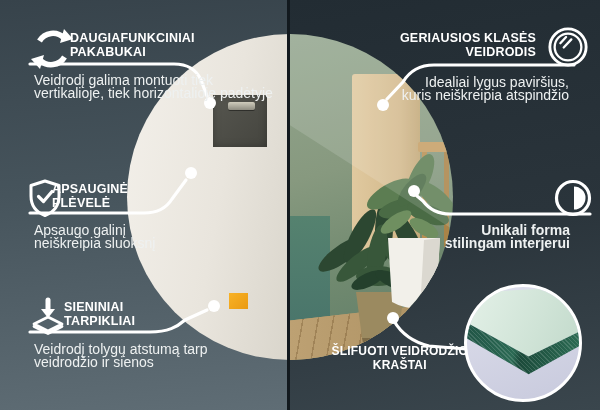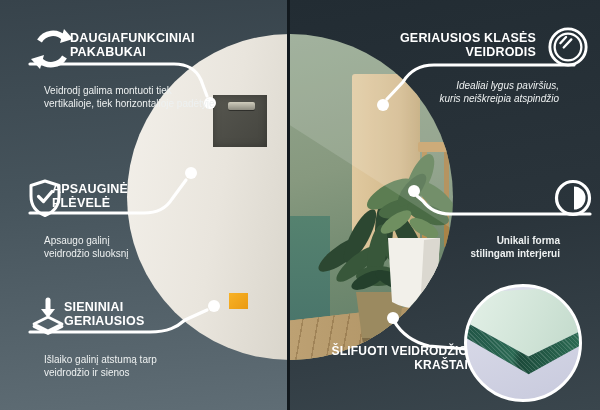--- a/index.html
+++ b/index.html
@@ -57,31 +57,31 @@
     background-image:repeating-linear-gradient(45deg,rgba(255,255,255,.14) 0 1px,rgba(0,0,0,0) 1px 3px),
       linear-gradient(100deg,#1f5244 0%,#2c6a54 44%,#1b4a3a 50%,#2f7158 100%);
     clip-path:polygon(0 32%,55% 62%,100% 40%,100% 53%,55% 78%,0 46%);}
 
   
   .lines{position:absolute;left:0;top:0;z-index:5;pointer-events:none;}
 
   
   .title{position:absolute;margin:0;font-size:12.5px;font-weight:700;line-height:14px;
     letter-spacing:.2px;white-space:pre-line;z-index:7;}
-  .desc{position:absolute;margin:14px;font-size:10px;font-weight:400;line-height:13px;
+  .desc{position:absolute;margin:4px;font-size:14px;font-weight:400;line-height:13px;
     color:#eef1f1;white-space:pre-line;z-index:7;}
   .icon{position:absolute;z-index:7;display:block;}
   .right-al{text-align:right;}
 
   .t-l1{left:70px;top:31px;}   .d-l1{left:30px;top:70px;}   .i-l1{left:29px;top:26px;}
   .t-l2{left:52px;top:182px;}  .d-l2{left:30px;top:220px;}  .i-l2{left:28px;top:179px;}
   .t-l3{left:64px;top:300px;}  .d-l3{left:30px;top:339px;}  .i-l3{left:31px;top:297px;}
-  .t-r1{right:64px;top:31px;}  .d-r1{right:27px;top:65px;font-style:italic;}  .i-r1{left:547px;top:26px;}
+  .t-r1{right:64px;top:31px;}  .d-r1{right:27px;top:72px;}  .i-r1{left:547px;top:26px;}
   .t-r2{right:52px;top:180px;} .d-r2{right:26px;top:220px;font-weight:bold;} .i-r2{left:553px;top:178px;}
-  .t-r3{right:132px;top:344px;font-size:12px;}
+  .t-r3{right:132px;top:344px;font-size:12px;text-align:center;}
 </style>
 </head>
 <body>
 
 <div class="stage">
 
   <div class="bg-left"></div>
   <div class="bg-right"></div>
 
   <div class="mirror">
@@ -186,33 +186,33 @@
 
   <span class="icon i-l2">
     <svg width="34" height="38" viewBox="0 0 34 38">
       <path d="M17,2 L31,6.5 V17 C31,27.5 25,33.5 17,36.5 C9,33.5 3,27.5 3,17 V6.5 Z" stroke="#fff" stroke-width="3" fill="none" stroke-linejoin="round"></path>
       <path d="M10.5,17.5 L15.5,22.5 L24,12.5" stroke="#fff" stroke-width="3.2" fill="none" stroke-linecap="round" stroke-linejoin="round"></path>
     </svg>
   </span>
   <h3 class="title t-l2">APSAUGINĖ
 PLĖVELĖ</h3>
   <p class="desc d-l2">Apsaugo galinį
-veidrodžio sluoksnį</p>
+neiškreipia sluoksnį</p>
 
   <span class="icon i-l3">
     <svg width="34" height="40" viewBox="0 0 34 40">
       <path d="M17,3 V13" stroke="#fff" stroke-width="5" stroke-linecap="round"></path>
       <polygon points="10,12 24,12 17,21" fill="#fff"></polygon>
       <path d="M17,20 L31,27 L17,34 L3,27 Z" stroke="#fff" stroke-width="2.8" fill="none" stroke-linejoin="round"></path>
       <path d="M3,29.5 L17,36.5 L31,29.5" stroke="#fff" stroke-width="2.8" fill="none" stroke-linecap="round" stroke-linejoin="round"></path>
     </svg>
   </span>
   <h3 class="title t-l3">SIENINIAI
-GERIAUSIOS</h3>
-  <p class="desc d-l3">Išlaiko galinį atstumą tarp
+TARPIKLIAI</h3>
+  <p class="desc d-l3">Veidrodį tolygų atstumą tarp
 veidrodžio ir sienos</p>
 
   <h3 class="title t-r1 right-al">GERIAUSIOS KLASĖS
 VEIDRODIS</h3>
   <span class="icon i-r1">
     <svg width="42" height="42" viewBox="0 0 44 44">
       <circle cx="22" cy="22" r="19" stroke="#fff" stroke-width="3" fill="none"></circle>
       <circle cx="22" cy="22" r="14" stroke="#fff" stroke-width="2.4" fill="none"></circle>
       <path d="M14,18 L20,11.5 M17.5,22.5 L25.5,14" stroke="#fff" stroke-width="2.4" fill="none" stroke-linecap="round"></path>
     </svg>

